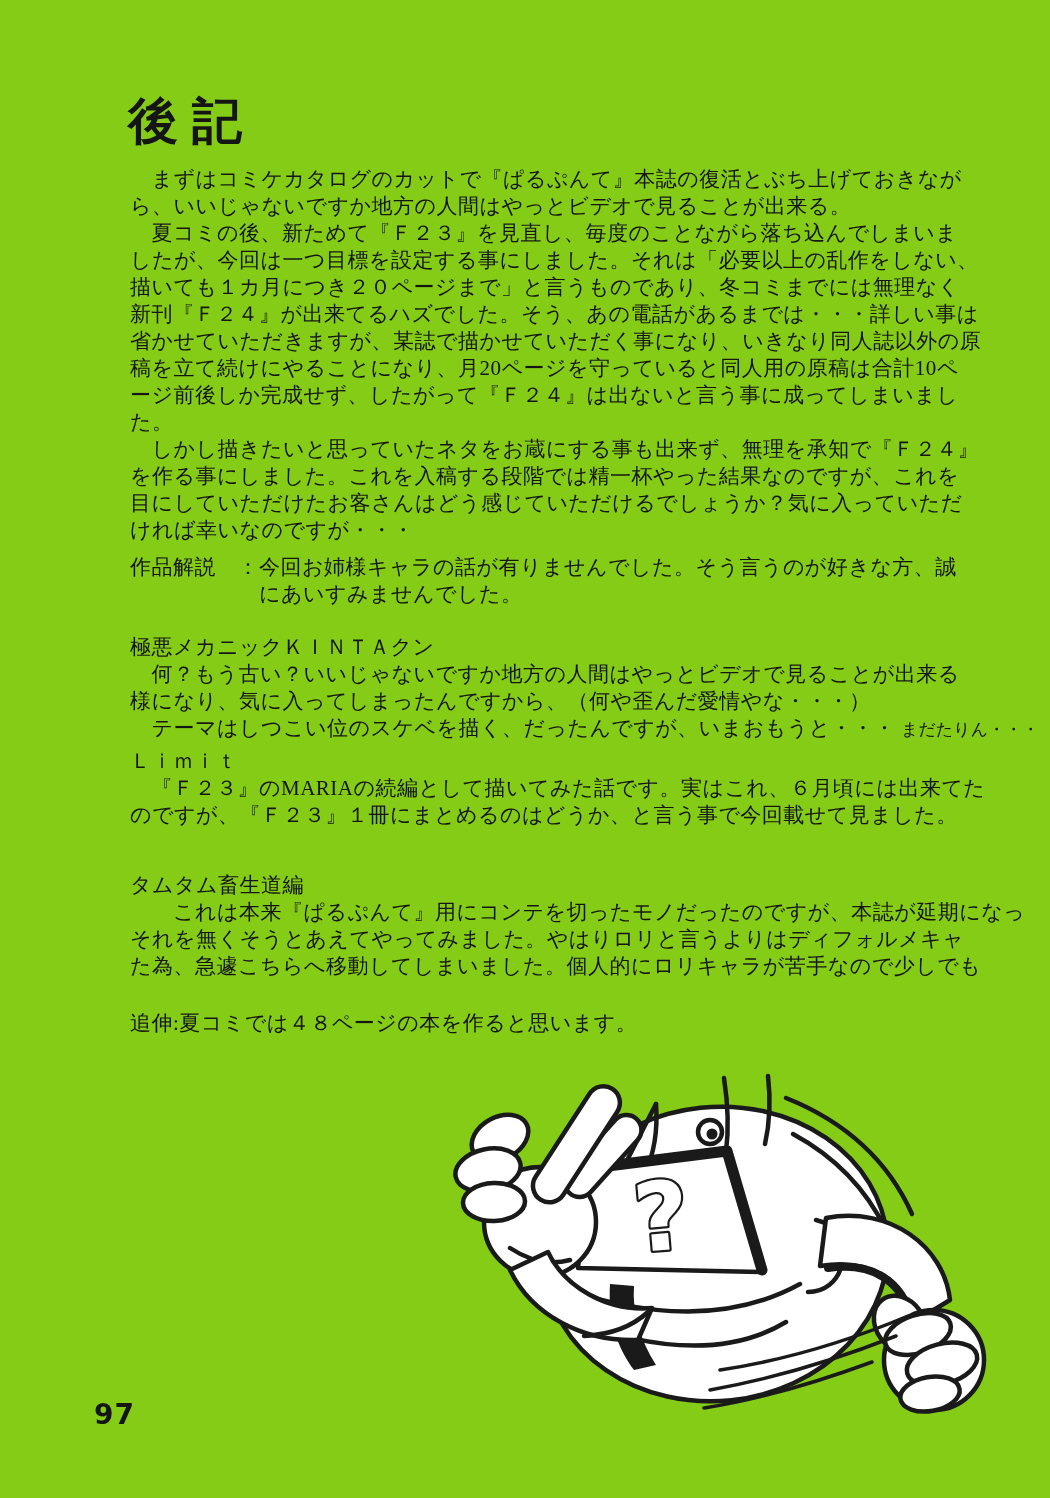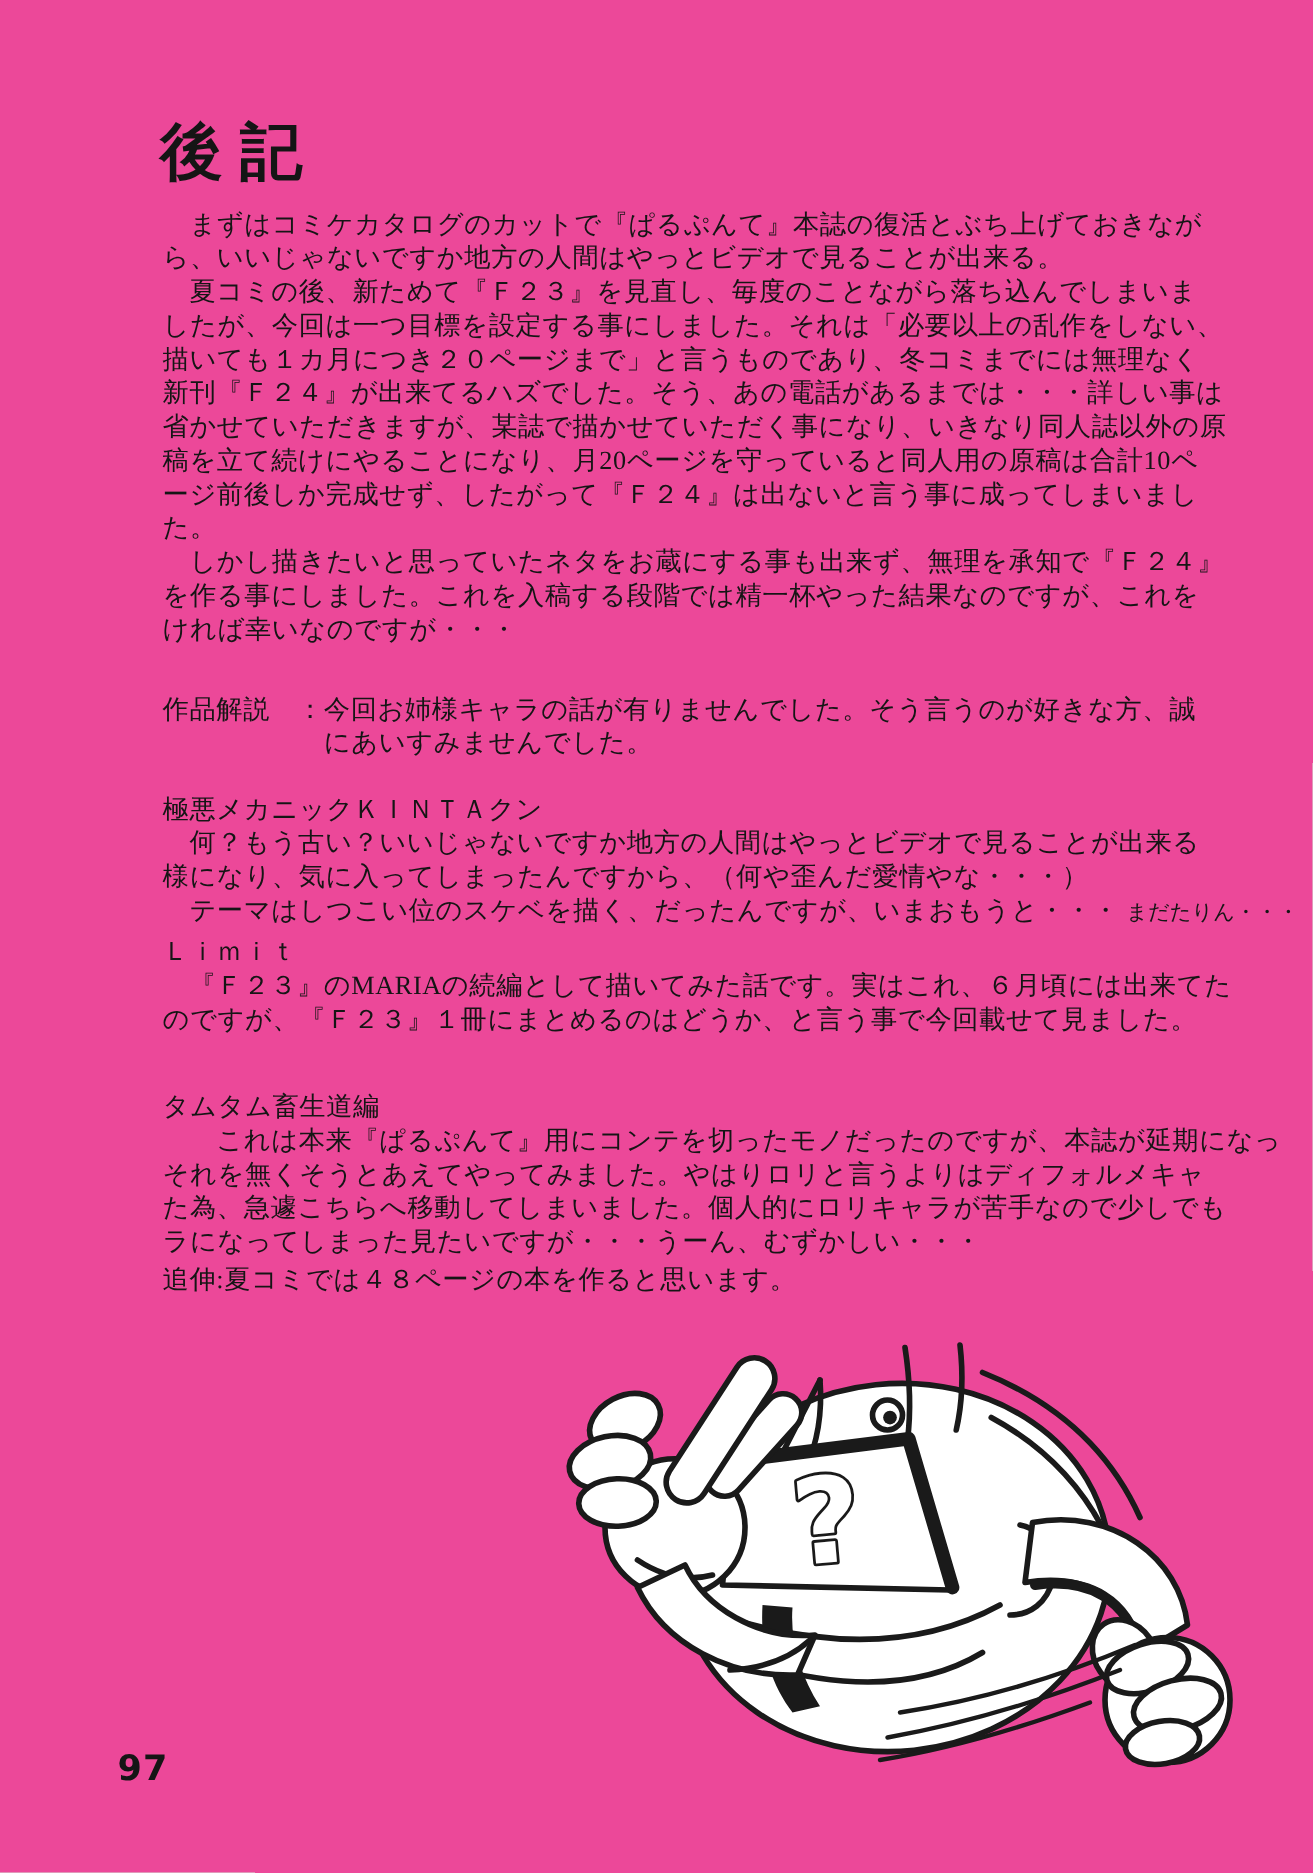--- a/index.html
+++ b/index.html
@@ -1,20 +1,20 @@
 <!DOCTYPE html>
 <html><head>
 <meta charset="utf-8">
 <style>
   html,body{margin:0;padding:0;background:#d8d8d4;}
   .page{
     position:relative;
     width:1050px;height:1498px;
     margin:0 auto;
-    background:#ec4899;
+    background:#84cc16;
     font-family:"Liberation Serif","DejaVu Serif",serif;
     color:#151515;
     overflow:hidden;
   }
   .title{
     position:absolute;left:128px;top:88px;
     font-size:50px;font-weight:700;letter-spacing:14px;margin:0;
   }
   .block{position:absolute;left:130px;width:830px;}
   .ln{
@@ -48,20 +48,21 @@
     <div class="ln">　夏コミの後、新ためて『Ｆ２３』を見直し、毎度のことながら落ち込んでしまいま</div>
     <div class="ln">したが、今回は一つ目標を設定する事にしました。それは「必要以上の乱作をしない、</div>
     <div class="ln">描いても１カ月につき２０ページまで」と言うものであり、冬コミまでには無理なく</div>
     <div class="ln">新刊『Ｆ２４』が出来てるハズでした。そう、あの電話があるまでは・・・詳しい事は</div>
     <div class="ln">省かせていただきますが、某誌で描かせていただく事になり、いきなり同人誌以外の原</div>
     <div class="ln">稿を立て続けにやることになり、月20ページを守っていると同人用の原稿は合計10ペ</div>
     <div class="ln">ージ前後しか完成せず、したがって『Ｆ２４』は出ないと言う事に成ってしまいまし</div>
     <div class="ln">た。</div>
     <div class="ln">　しかし描きたいと思っていたネタをお蔵にする事も出来ず、無理を承知で『Ｆ２４』</div>
     <div class="ln">を作る事にしました。これを入稿する段階では精一杯やった結果なのですが、これを</div>
+    <div class="ln">目にしていただけたお客さんはどう感じていただけるでしょうか？気に入っていただ</div>
     <div class="ln">ければ幸いなのですが・・・</div>
   </div>
 
   <div class="block" style="top:554px">
     <div class="ln">作品解説　：今回お姉様キャラの話が有りませんでした。そう言うのが好きな方、誠</div>
     <div class="ln">　　　　　　にあいすみませんでした。</div>
   </div>
 
   <div class="block" style="top:634px">
     <div class="ln heading">極悪メカニックＫＩＮＴＡクン</div>
@@ -74,21 +75,20 @@
     <div class="ln heading">Ｌｉｍｉｔ</div>
     <div class="ln">　『Ｆ２３』のMARIAの続編として描いてみた話です。実はこれ、６月頃には出来てた</div>
     <div class="ln">のですが、『Ｆ２３』１冊にまとめるのはどうか、と言う事で今回載せて見ました。</div>
   </div>
 
   <div class="block" style="top:872px">
     <div class="ln heading">タムタム畜生道編</div>
     <div class="ln">　　これは本来『ぱるぷんて』用にコンテを切ったモノだったのですが、本誌が延期になっ</div>
     <div class="ln">それを無くそうとあえてやってみました。やはりロリと言うよりはディフォルメキャ</div>
     <div class="ln">た為、急遽こちらへ移動してしまいました。個人的にロリキャラが苦手なので少しでも</div>
-    <div class="ln">ラになってしまった見たいですが・・・うーん、むずかしい・・・</div>
   </div>
 
   <div class="block" style="top:1010px">
     <div class="ln">追伸:夏コミでは４８ページの本を作ると思います。</div>
   </div>
 
   <svg class="mascot" viewBox="0 0 565 345">
     <g stroke="#1a1a1a" stroke-width="4.5" fill="none" stroke-linecap="round" stroke-linejoin="round">
 
       <ellipse cx="268" cy="182" rx="172" ry="147" fill="#fff" transform="rotate(-6 268 182)"></ellipse>

